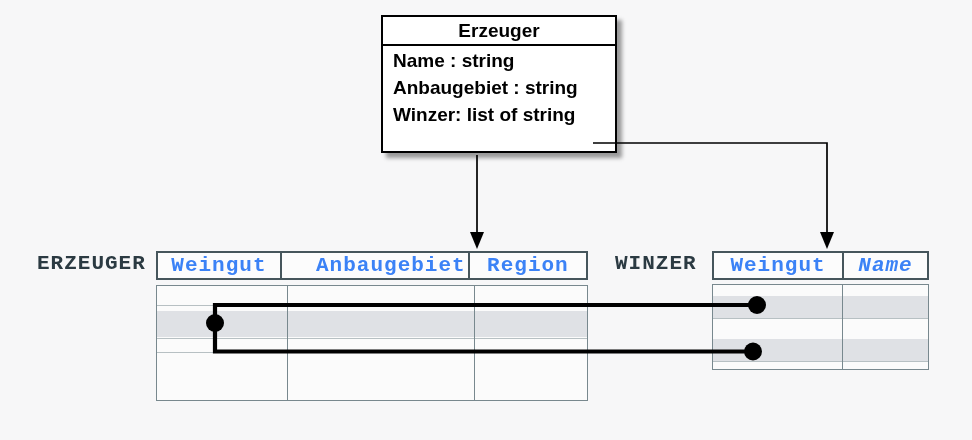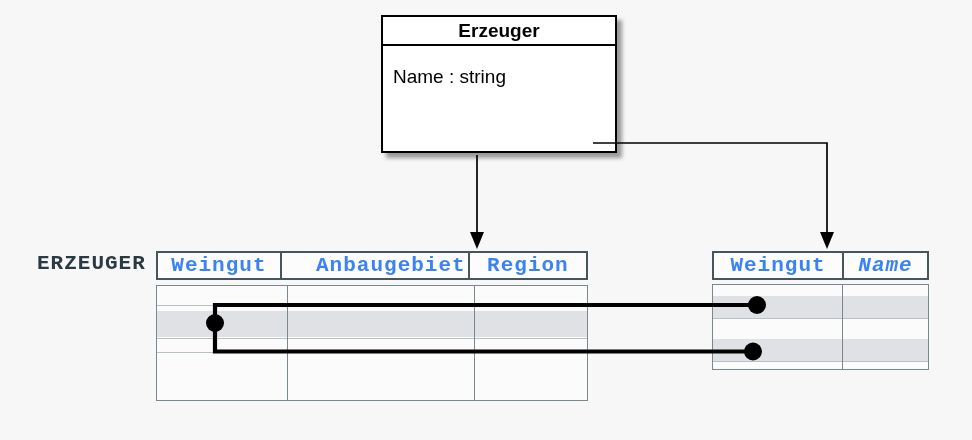--- a/index.html
+++ b/index.html
@@ -18,21 +18,21 @@
     border:2px solid #000000;
     box-shadow:5px 5px 4px rgba(0,0,0,0.38);
     z-index:3;
   }
   .class-title{
     height:27px;line-height:27px;
     border-bottom:2px solid #000000;
     text-align:center;
     font-size:19px;font-weight:bold;color:#000000;
   }
-  .class-attrs{padding:17px 0 0 10px;}
+  .class-attrs{padding:1px 0 0 10px;font-weight:bold;}
   .class-attr{
     font-size:19px;color:#000000;line-height:27px;white-space:nowrap;
   }
   
   .tbl-label{
     position:absolute;
     font-family:"Liberation Mono", monospace;
     font-weight:bold;font-size:21px;letter-spacing:1px;
     color:#2b3a42;z-index:2;white-space:nowrap;
   }
@@ -96,40 +96,43 @@
 </style>
 </head>
 <body>
 
 <div class="canvas">
 
   <div class="class-box">
     <div class="class-title">Erzeuger</div>
     <div class="class-attrs">
       <div class="class-attr">Name : string</div>
+      <div class="class-attr">Anbaugebiet : string</div>
+      <div class="class-attr">Winzer: list of string</div>
     </div>
   </div>
 
   <div class="tbl-label" id="erzeuger-label">ERZEUGER</div>
 
   <div class="tbl-header" id="erzeuger-header">
     <div class="hdr-cell">Weingut</div>
     <div class="hdr-cell">Anbaugebiet</div>
     <div class="hdr-cell">Region</div>
   </div>
 
   <div class="tbl-body" id="erzeuger-body">
     <div class="row-shade s1"></div>
     <div class="row-line r1"></div>
     <div class="row-line r2"></div>
     <div class="row-line r3"></div>
     <div class="col-line c1"></div>
     <div class="col-line c2"></div>
   </div>
 
+  <div class="tbl-label" id="winzer-label">WINZER</div>
 
   <div class="tbl-header" id="winzer-header">
     <div class="hdr-cell">Weingut</div>
     <div class="hdr-cell">Name</div>
   </div>
 
   <div class="tbl-body" id="winzer-body">
     <div class="row-shade s1"></div>
     <div class="row-shade s2"></div>
     <div class="row-line r1"></div>

